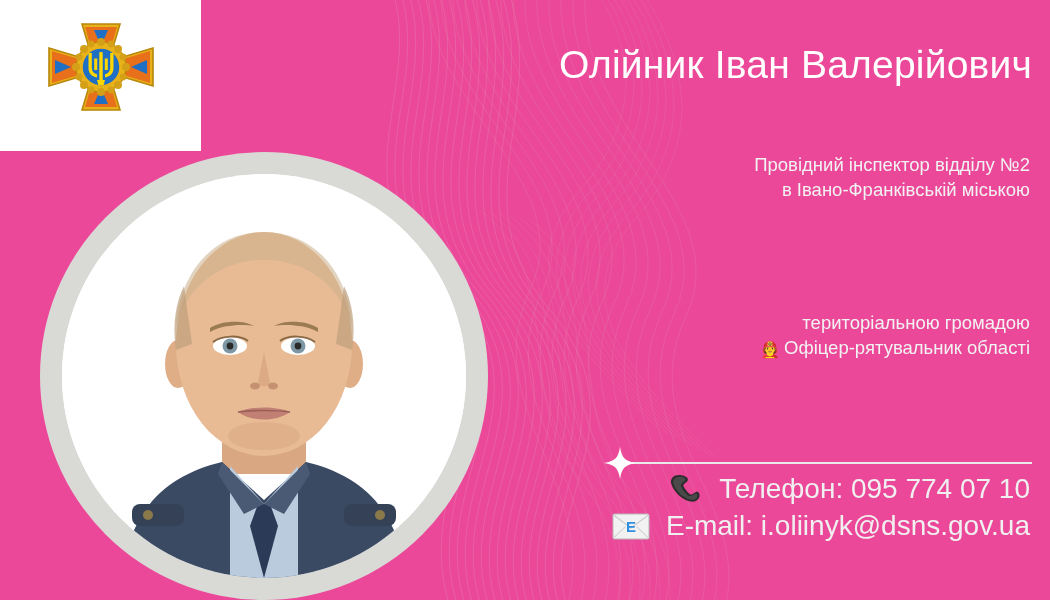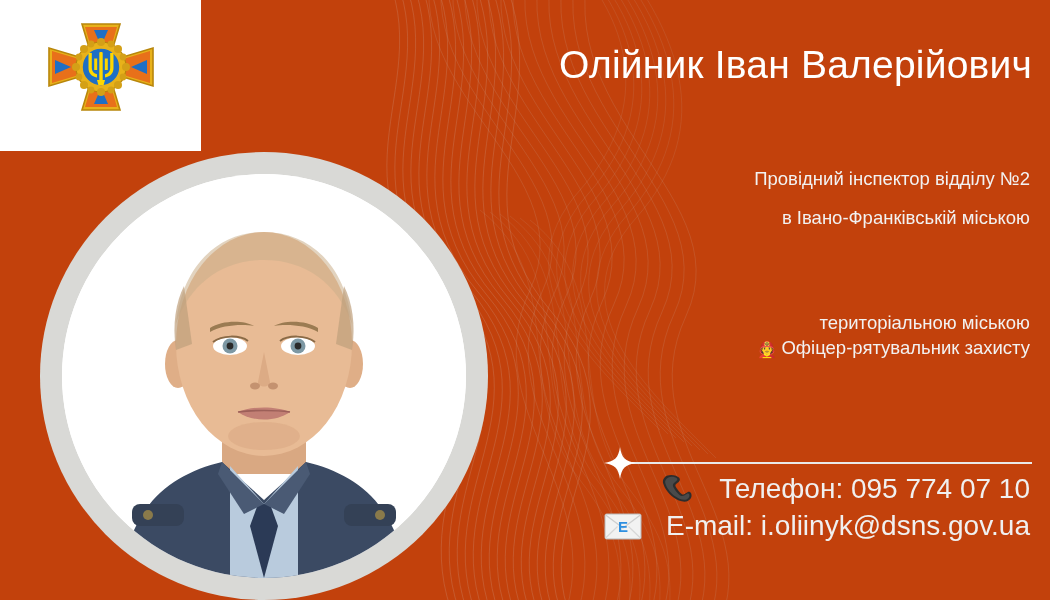--- a/index.html
+++ b/index.html
@@ -8,21 +8,21 @@
     font-family: "Liberation Sans", sans-serif;
     background:#6b6b6b;
     overflow:hidden;
     position:relative;
   }
 
   
   .card {
     position:absolute; inset:0;
     width:1050px; height:600px;
-    background:#c2410c;
+    background:#ec4899;
     overflow:hidden;
   }
 
   
   .mesh {
     position:absolute;
     left:330px; top:-40px;
     width:420px; height:640px;
     opacity:.55;
     pointer-events:none;
@@ -77,21 +77,21 @@
   .position-block {
     position:absolute;
     right:20px; top:152px;
     width:610px;
     text-align:right;
     color:#f2f2f2;
     font-size:18.5px;
     line-height:25px;
     font-weight:400;
   }
-  .position-block .ln { display:block;margin-top:14px; }
+  .position-block .ln { display:block; }
 
   .assign-block {
     position:absolute;
     right:20px; top:310px;
     width:620px;
     text-align:right;
     color:#f2f2f2;
     font-size:18.5px;
     line-height:25px;
   }
@@ -118,21 +118,21 @@
     position:absolute;
     left:0; top:-14px;
     width:32px; height:32px;
   }
 
   
   .contact-row {
     position:absolute;
     right:20px;
     display:flex; align-items:center; justify-content:flex-end;
-    gap:24px;
+    gap:16px;
     color:#f0f0f0;
     font-size:28px;
     line-height:34px;
     white-space:nowrap;
   }
   .row-phone { top:472px; }
   .row-mail  { top:509px; }
 
   .ico { display:inline-block; flex:0 0 auto; }
   .ico-phone { width:34px; height:30px; }
@@ -312,22 +312,22 @@
   </div>
 
   <div class="name-title">Олійник Іван Валерійович</div>
 
   <div class="position-block">
     <span class="ln">Провідний інспектор відділу №2</span>
     <span class="ln">в Івано-Франківській міською</span>
   </div>
 
   <div class="assign-block">
-    <span class="ln">територіальною міською</span>
-    <span class="ln"><span class="em">🧑‍🚒</span><span>Офіцер-рятувальник захисту</span></span>
+    <span class="ln">територіальною громадою</span>
+    <span class="ln"><span class="em">🧑‍🚒</span><span>Офіцер-рятувальник області</span></span>
   </div>
 
   <div class="divider">
     <div class="bar"></div>
     <svg class="sparkle" viewBox="0 0 32 32" xmlns="http://www.w3.org/2000/svg" aria-hidden="true">
       <path d="M16,0 C17.6,10.8 21.2,14.4 32,16 C21.2,17.6 17.6,21.2 16,32 C14.4,21.2 10.8,17.6 0,16 C10.8,14.4 14.4,10.8 16,0 Z" fill="#ffffff"></path>
     </svg>
   </div>
 
   <div class="contact-row row-phone">

